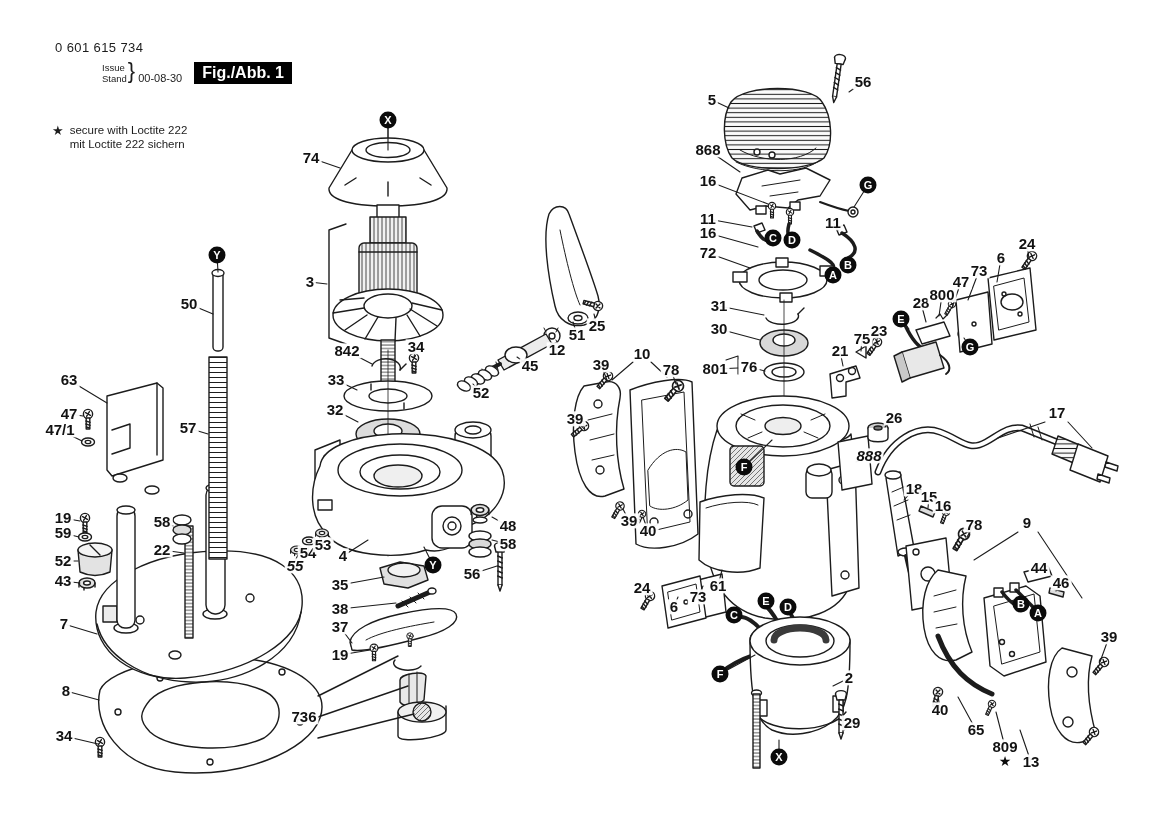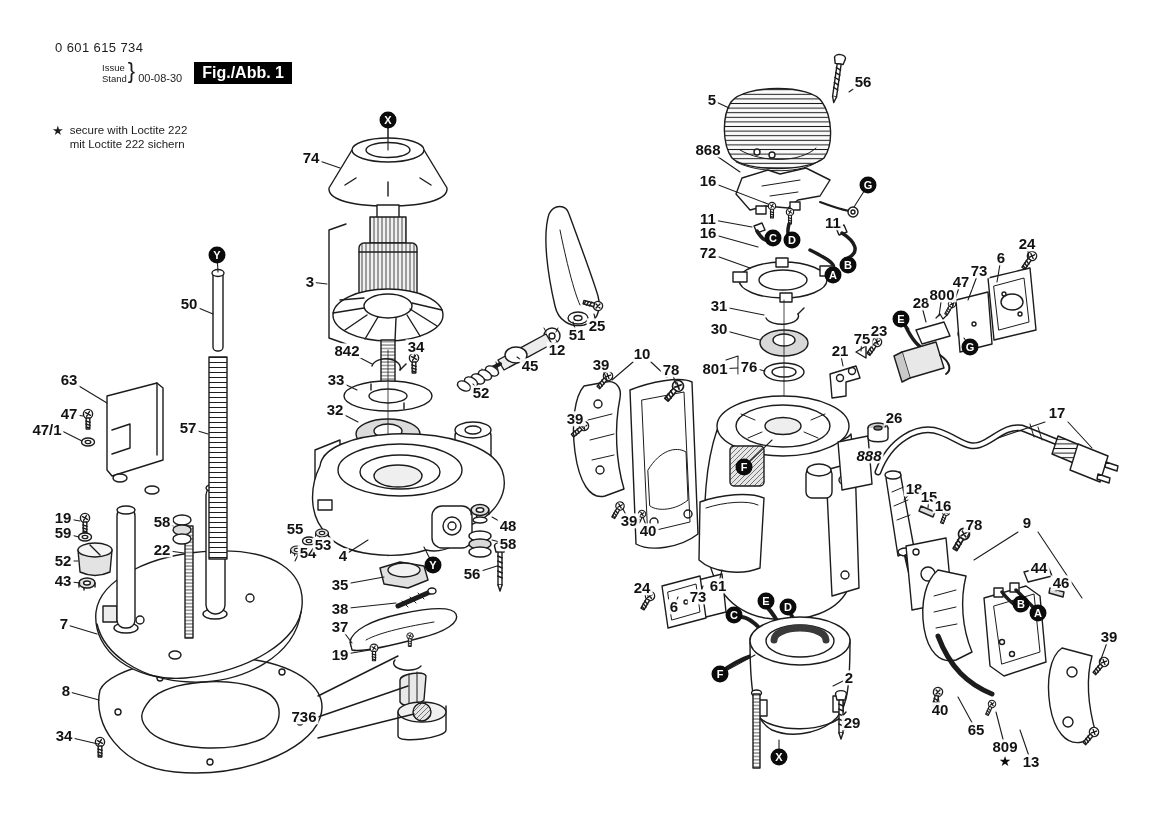--- a/index.html
+++ b/index.html
@@ -466,21 +466,21 @@
           <line x1="744" y1="467" x2="772" y2="440"></line>
           <line x1="720" y1="674" x2="755" y2="655"></line>
         </g>
     </g>
   </svg>
 
   <div id="label-layer">
       <div class="part-label" style="left: 189px; top: 304px;">50</div>
       <div class="part-label" style="left: 69px; top: 380px;">63</div>
       <div class="part-label" style="left: 69px; top: 414px;">47</div>
-      <div class="part-label" style="left: 47px; top: 430px;">47/1</div>
+      <div class="part-label" style="left: 60px; top: 430px;">47/1</div>
       <div class="part-label" style="left: 188px; top: 428px;">57</div>
       <div class="part-label" style="left: 63px; top: 518px;">19</div>
       <div class="part-label" style="left: 63px; top: 533px;">59</div>
       <div class="part-label" style="left: 162px; top: 522px;">58</div>
       <div class="part-label" style="left: 162px; top: 550px;">22</div>
       <div class="part-label" style="left: 63px; top: 561px;">52</div>
       <div class="part-label" style="left: 63px; top: 581px;">43</div>
       <div class="part-label" style="left: 64px; top: 624px;">7</div>
       <div class="part-label" style="left: 66px; top: 691px;">8</div>
       <div class="part-label" style="left: 64px; top: 736px;">34</div>
@@ -488,21 +488,21 @@
       <div class="part-label" style="left: 310px; top: 282px;">3</div>
       <div class="part-label" style="left: 347px; top: 351px;">842</div>
       <div class="part-label" style="left: 416px; top: 347px;">34</div>
       <div class="part-label" style="left: 336px; top: 380px;">33</div>
       <div class="part-label" style="left: 335px; top: 410px;">32</div>
       <div class="part-label" style="left: 481px; top: 393px;">52</div>
       <div class="part-label" style="left: 530px; top: 366px;">45</div>
       <div class="part-label" style="left: 557px; top: 350px;">12</div>
       <div class="part-label" style="left: 577px; top: 335px;">51</div>
       <div class="part-label" style="left: 597px; top: 326px;">25</div>
-      <div class="part-label" style="left: 295px; top: 529px;">55</div>
+      <div class="part-label" style="left: 295px; top: 566px; font-style: italic;">55</div>
       <div class="part-label" style="left: 308px; top: 553px;">54</div>
       <div class="part-label" style="left: 323px; top: 545px;">53</div>
       <div class="part-label" style="left: 343px; top: 556px;">4</div>
       <div class="part-label" style="left: 340px; top: 585px;">35</div>
       <div class="part-label" style="left: 340px; top: 609px;">38</div>
       <div class="part-label" style="left: 340px; top: 627px;">37</div>
       <div class="part-label" style="left: 340px; top: 655px;">19</div>
       <div class="part-label" style="left: 304px; top: 717px;">736</div>
       <div class="part-label" style="left: 472px; top: 574px;">56</div>
       <div class="part-label" style="left: 508px; top: 526px;">48</div>

